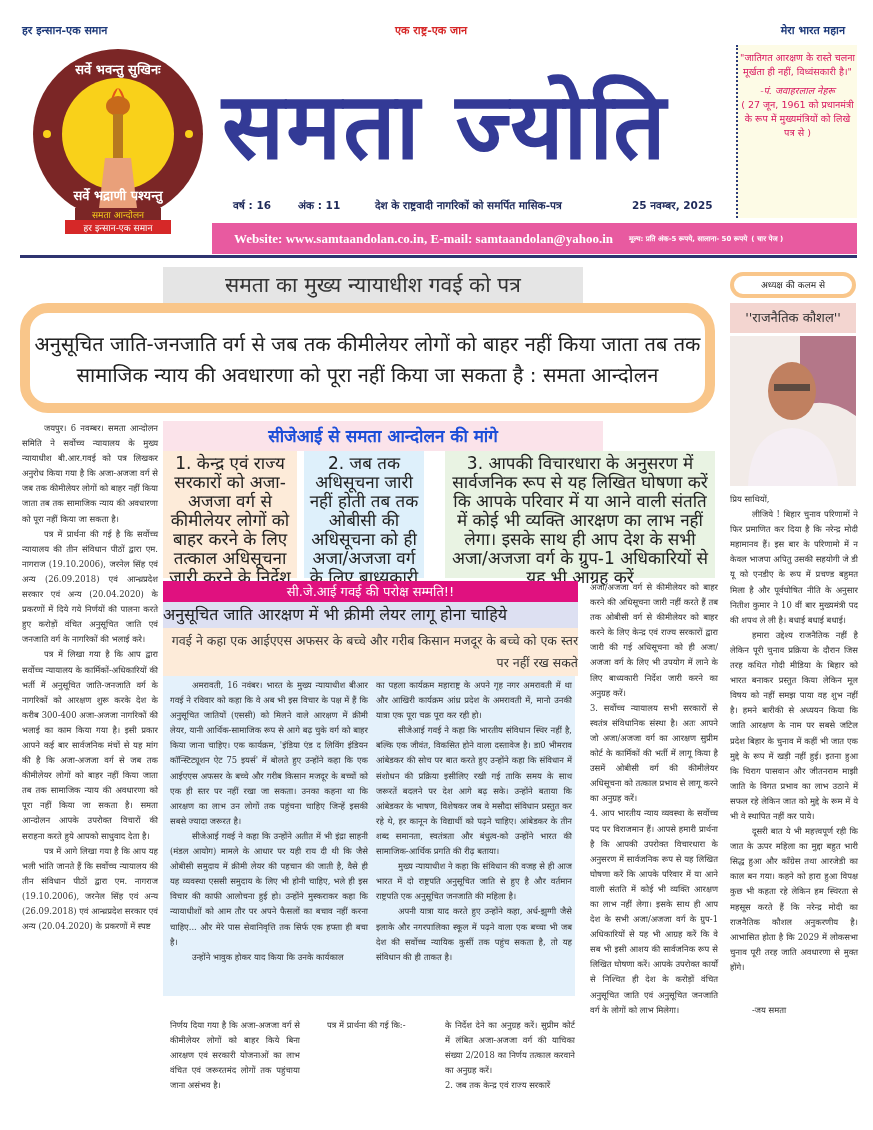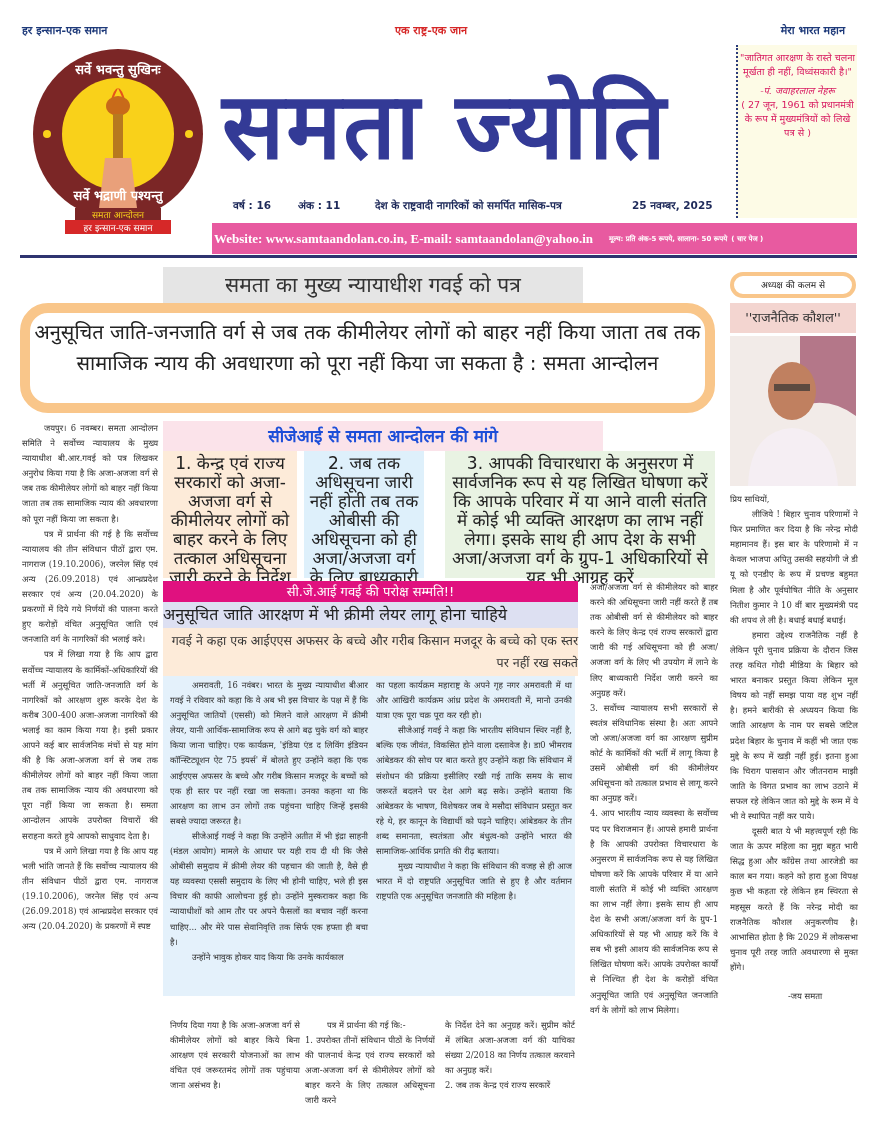--- a/index.html
+++ b/index.html
@@ -8,26 +8,26 @@
 .abs{position:absolute}
 .top-tag{font-size:11px;font-weight:bold;top:22px;font-family:"DejaVu Sans",sans-serif}
 #tag-left{left:22px;color:#1e3a7a}
 #tag-center{left:395px;color:#d62828}
 #tag-right{right:28px;color:#1e3a7a}
 #logo{left:25px;top:48px;width:186px;height:186px}
 #masthead{left:222px;top:60px;width:500px;height:130px;font-family:"DejaVu Sans",sans-serif;font-weight:bold;font-size:92px;color:#333a96;letter-spacing:2px;white-space:nowrap}
 .meta{top:198px;font-size:10.5px;color:#1e2a5a;font-family:"DejaVu Sans",sans-serif;font-weight:bold}
 #quote-box{left:736px;top:45px;width:121px;height:173px;background:#fdfbe6;border-left:2px dotted #2a3a7a;color:#d81b60;font-size:9.5px;text-align:center;padding:6px 2px;line-height:1.5;font-family:"DejaVu Sans",sans-serif}
 #quote-box .author{margin-top:4px;font-style:italic}
-#website-bar{left:212px;top:223px;width:645px;height:31px;background:#e85aa0;color:#fff;display:flex;align-items:center;padding-left:2px;font-family:"Liberation Serif",serif;font-weight:bold;font-size:13px;white-space:nowrap}
+#website-bar{left:212px;top:223px;width:645px;height:31px;background:#e85aa0;color:#fff;display:flex;align-items:center;padding-left:22px;font-family:"Liberation Serif",serif;font-weight:bold;font-size:13px;white-space:nowrap}
 #website-bar .price{font-size:7px;margin-left:16px;font-family:"DejaVu Sans",sans-serif}
 #website-bar .pages{font-size:7px;margin-left:4px;font-family:"DejaVu Sans",sans-serif}
 #rule{left:20px;top:255px;width:837px;height:3px;background:#2e3470}
 #letter-title{left:163px;top:267px;width:420px;height:36px;background:#e5e5e5;font-size:21px;color:#333;text-align:center;line-height:36px;font-family:"DejaVu Sans",sans-serif}
-#headline-box{left:20px;top:303px;width:695px;height:110px;border:10px solid #f9c68a;border-radius:28px;background:#fff;font-size:20px;text-align:center;line-height:31px;padding-top:4px;color:#222;font-family:"DejaVu Sans",sans-serif}
+#headline-box{left:20px;top:303px;width:695px;height:110px;border:10px solid #f9c68a;border-radius:28px;background:#fff;font-size:20px;text-align:center;line-height:31px;padding-top:16px;color:#222;font-family:"DejaVu Sans",sans-serif}
 #demands-title{left:163px;top:421px;width:440px;height:30px;background:#fbe3ea;color:#1d4ed8;font-size:17px;font-weight:bold;text-align:center;line-height:30px;font-family:"DejaVu Sans",sans-serif}
 .demand{top:451px;font-size:17px;text-align:center;line-height:19px;padding:3px 4px;color:#222;font-family:"DejaVu Sans",sans-serif}
 #demand-1{left:163px;width:134px;height:127px;background:#fdebd9}
 #demand-2{left:304px;width:120px;height:127px;background:#def0fb}
 #demand-3{left:445px;width:270px;height:127px;background:#e9f3e3}
 #consent-bar{left:163px;top:581px;width:415px;height:21px;background:#e0117f;color:#fff;font-size:13px;text-align:center;line-height:21px;font-family:"DejaVu Sans",sans-serif}
 #sub-headline{left:163px;top:602px;width:415px;height:26px;background:#dde0f2;font-size:16px;text-align:left;line-height:26px;font-family:"DejaVu Sans",sans-serif;color:#222}
 #sub-deck{left:163px;top:628px;width:415px;height:48px;background:#fdebd9;font-size:12.5px;text-align:right;line-height:22px;font-family:"DejaVu Sans",sans-serif;color:#333;padding-top:2px}
 .col{font-size:8.4px;line-height:15.1px;text-align:justify;color:#333;font-family:"DejaVu Serif",serif}
 .col p{text-indent:22px}
@@ -37,21 +37,21 @@
 #story-a{left:170px;top:678px;width:198px;height:320px}
 #story-b{left:376px;top:678px;width:196px;height:320px}
 #story-b2{left:170px;top:1018px;width:130px}
 #story-c{left:305px;top:1018px;width:130px}
 #story-d{left:445px;top:1018px;width:130px}
 #col-mid-right{left:590px;top:580px;width:128px;height:545px}
 #pres-label{left:730px;top:272px;width:126px;height:26px;border:4px solid #f9c68a;border-radius:14px;font-size:9px;text-align:center;line-height:18px;background:#fff;font-family:"DejaVu Sans",sans-serif}
 #pres-title{left:730px;top:303px;width:126px;height:30px;background:#f3d5d0;font-size:13px;text-align:center;line-height:30px;font-family:"DejaVu Sans",sans-serif;color:#333}
 #pres-photo{left:730px;top:336px;width:126px;height:150px;background:linear-gradient(180deg,#c88a6a 0%,#e9d8cc 55%,#f4eef0 100%);overflow:hidden}
 #col-right{left:730px;top:492px;width:128px;height:635px}
-#sign{text-align:center;margin-top:14px}
+#sign{text-align:left;margin-top:28px}
 </style>
 </head>
 <body>
 
 <div class="abs top-tag" id="tag-left">हर इन्सान-एक समान</div>
 <div class="abs top-tag" id="tag-center">एक राष्ट्र-एक जान</div>
 <div class="abs top-tag" id="tag-right">मेरा भारत महान</div>
 
 <svg class="abs" id="logo" viewBox="0 0 186 186">
   <circle cx="93" cy="86" r="85" fill="#7b2626"></circle>
@@ -114,28 +114,28 @@
 
 <div class="abs col" id="story-a">
   <p>अमरावती, 16 नवंबर। भारत के मुख्य न्यायाधीश बीआर गवई ने रविवार को कहा कि वे अब भी इस विचार के पक्ष में हैं कि अनुसूचित जातियों (एससी) को मिलने वाले आरक्षण में क्रीमी लेयर, यानी आर्थिक-सामाजिक रूप से आगे बढ़ चुके वर्ग को बाहर किया जाना चाहिए। एक कार्यक्रम, 'इंडिया एंड द लिविंग इंडियन कॉन्स्टिट्यूशन ऐट 75 इयर्स' में बोलते हुए उन्होंने कहा कि एक आईएएस अफसर के बच्चे और गरीब किसान मजदूर के बच्चों को एक ही स्तर पर नहीं रखा जा सकता। उनका कहना था कि आरक्षण का लाभ उन लोगों तक पहुंचना चाहिए जिन्हें इसकी सबसे ज्यादा जरूरत है।</p>
   <p>सीजेआई गवई ने कहा कि उन्होंने अतीत में भी इंद्रा साहनी (मंडल आयोग) मामले के आधार पर यही राय दी थी कि जैसे ओबीसी समुदाय में क्रीमी लेयर की पहचान की जाती है, वैसे ही यह व्यवस्था एससी समुदाय के लिए भी होनी चाहिए, भले ही इस विचार की काफी आलोचना हुई हो। उन्होंने मुस्कराकर कहा कि न्यायाधीशों को आम तौर पर अपने फैसलों का बचाव नहीं करना चाहिए... और मेरे पास सेवानिवृत्ति तक सिर्फ एक हफ्ता ही बचा है।</p>
   <p>उन्होंने भावुक होकर याद किया कि उनके कार्यकाल</p>
 </div>
 <div class="abs col" id="story-b">
   <p class="noind">का पहला कार्यक्रम महाराष्ट्र के अपने गृह नगर अमरावती में था और आखिरी कार्यक्रम आंध्र प्रदेश के अमरावती में, मानो उनकी यात्रा एक पूरा चक्र पूरा कर रही हो।</p>
   <p>सीजेआई गवई ने कहा कि भारतीय संविधान स्थिर नहीं है, बल्कि एक जीवंत, विकसित होने वाला दस्तावेज है। डा0 भीमराव आंबेडकर की सोच पर बात करते हुए उन्होंने कहा कि संविधान में संशोधन की प्रक्रिया इसीलिए रखी गई ताकि समय के साथ जरूरतें बदलने पर देश आगे बढ़ सके। उन्होंने बताया कि आंबेडकर के भाषण, विशेषकर जब वे मसौदा संविधान प्रस्तुत कर रहे थे, हर कानून के विद्यार्थी को पढ़ने चाहिए। आंबेडकर के तीन शब्द समानता, स्वतंत्रता और बंधुत्व-को उन्होंने भारत की सामाजिक-आर्थिक प्रगति की रीढ़ बताया।</p>
   <p>मुख्य न्यायाधीश ने कहा कि संविधान की वजह से ही आज भारत में दो राष्ट्रपति अनुसूचित जाति से हुए है और वर्तमान राष्ट्रपति एक अनुसूचित जनजाति की महिला है।</p>
+  <p>अपनी यात्रा याद करते हुए उन्होंने कहा, अर्ध-झुग्गी जैसे इलाके और नगरपालिका स्कूल में पढ़ने वाला एक बच्चा भी जब देश की सर्वोच्च न्यायिक कुर्सी तक पहुंच सकता है, तो यह संविधान की ही ताकत है।</p>
 </div>
 
 <div class="abs col" id="story-b2">
   <p class="noind">निर्णय दिया गया है कि अजा-अजजा वर्ग से कीमीलेयर लोगों को बाहर किये बिना आरक्षण एवं सरकारी योजनाओं का लाभ वंचित एवं जरूरतमंद लोगों तक पहुंचाया जाना असंभव है।</p>
 </div>
 <div class="abs col" id="story-c">
   <p>पत्र में प्रार्थना की गई कि:-</p>
-  <p class="noind">1. उपरोक्त तीनों संविधान पीठों के निर्णयों की पालनार्थ केन्द्र एवं राज्य सरकारों को अजा-अजजा वर्ग से कीमीलेयर लोगों को बाहर करने के लिए तत्काल अधिसूचना जारी करने</p>
 </div>
 <div class="abs col" id="story-d">
   <p class="noind">के निर्देश देने का अनुग्रह करें। सुप्रीम कोर्ट में लंबित अजा-अजजा वर्ग की याचिका संख्या 2/2018 का निर्णय तत्काल करवाने का अनुग्रह करें।</p>
   <p class="noind">2. जब तक केन्द्र एवं राज्य सरकारें</p>
 </div>
 <div class="abs col" id="col-mid-right">
   <p class="noind">अजा/अजजा वर्ग से कीमीलेयर को बाहर करने की अधिसूचना जारी नहीं करते हैं तब तक ओबीसी वर्ग से कीमीलेयर को बाहर करने के लिए केन्द्र एवं राज्य सरकारों द्वारा जारी की गई अधिसूचना को ही अजा/अजजा वर्ग के लिए भी उपयोग में लाने के लिए बाध्यकारी निर्देश जारी करने का अनुग्रह करें।</p>
   <p class="noind">3. सर्वोच्च न्यायालय सभी सरकारों से स्वतंत्र संविधानिक संस्था है। अतः आपने जो अजा/अजजा वर्ग का आरक्षण सुप्रीम कोर्ट के कार्मिकों की भर्ती में लागू किया है उसमें ओबीसी वर्ग की कीमीलेयर अधिसूचना को तत्काल प्रभाव से लागू करने का अनुग्रह करें।</p>
   <p class="noind">4. आप भारतीय न्याय व्यवस्था के सर्वोच्च पद पर विराजमान हैं। आपसे हमारी प्रार्थना है कि आपकी उपरोक्त विचारधारा के अनुसरण में सार्वजनिक रूप से यह लिखित घोषणा करें कि आपके परिवार में या आने वाली संतति में कोई भी व्यक्ति आरक्षण का लाभ नहीं लेगा। इसके साथ ही आप देश के सभी अजा/अजजा वर्ग के ग्रुप-1 अधिकारियों से यह भी आग्रह करें कि वे सब भी इसी आशय की सार्वजनिक रूप से लिखित घोषणा करें। आपके उपरोक्त कार्यों से निश्चित ही देश के करोड़ों वंचित अनुसूचित जाति एवं अनुसूचित जनजाति वर्ग के लोगों को लाभ मिलेगा।</p>
 </div>

